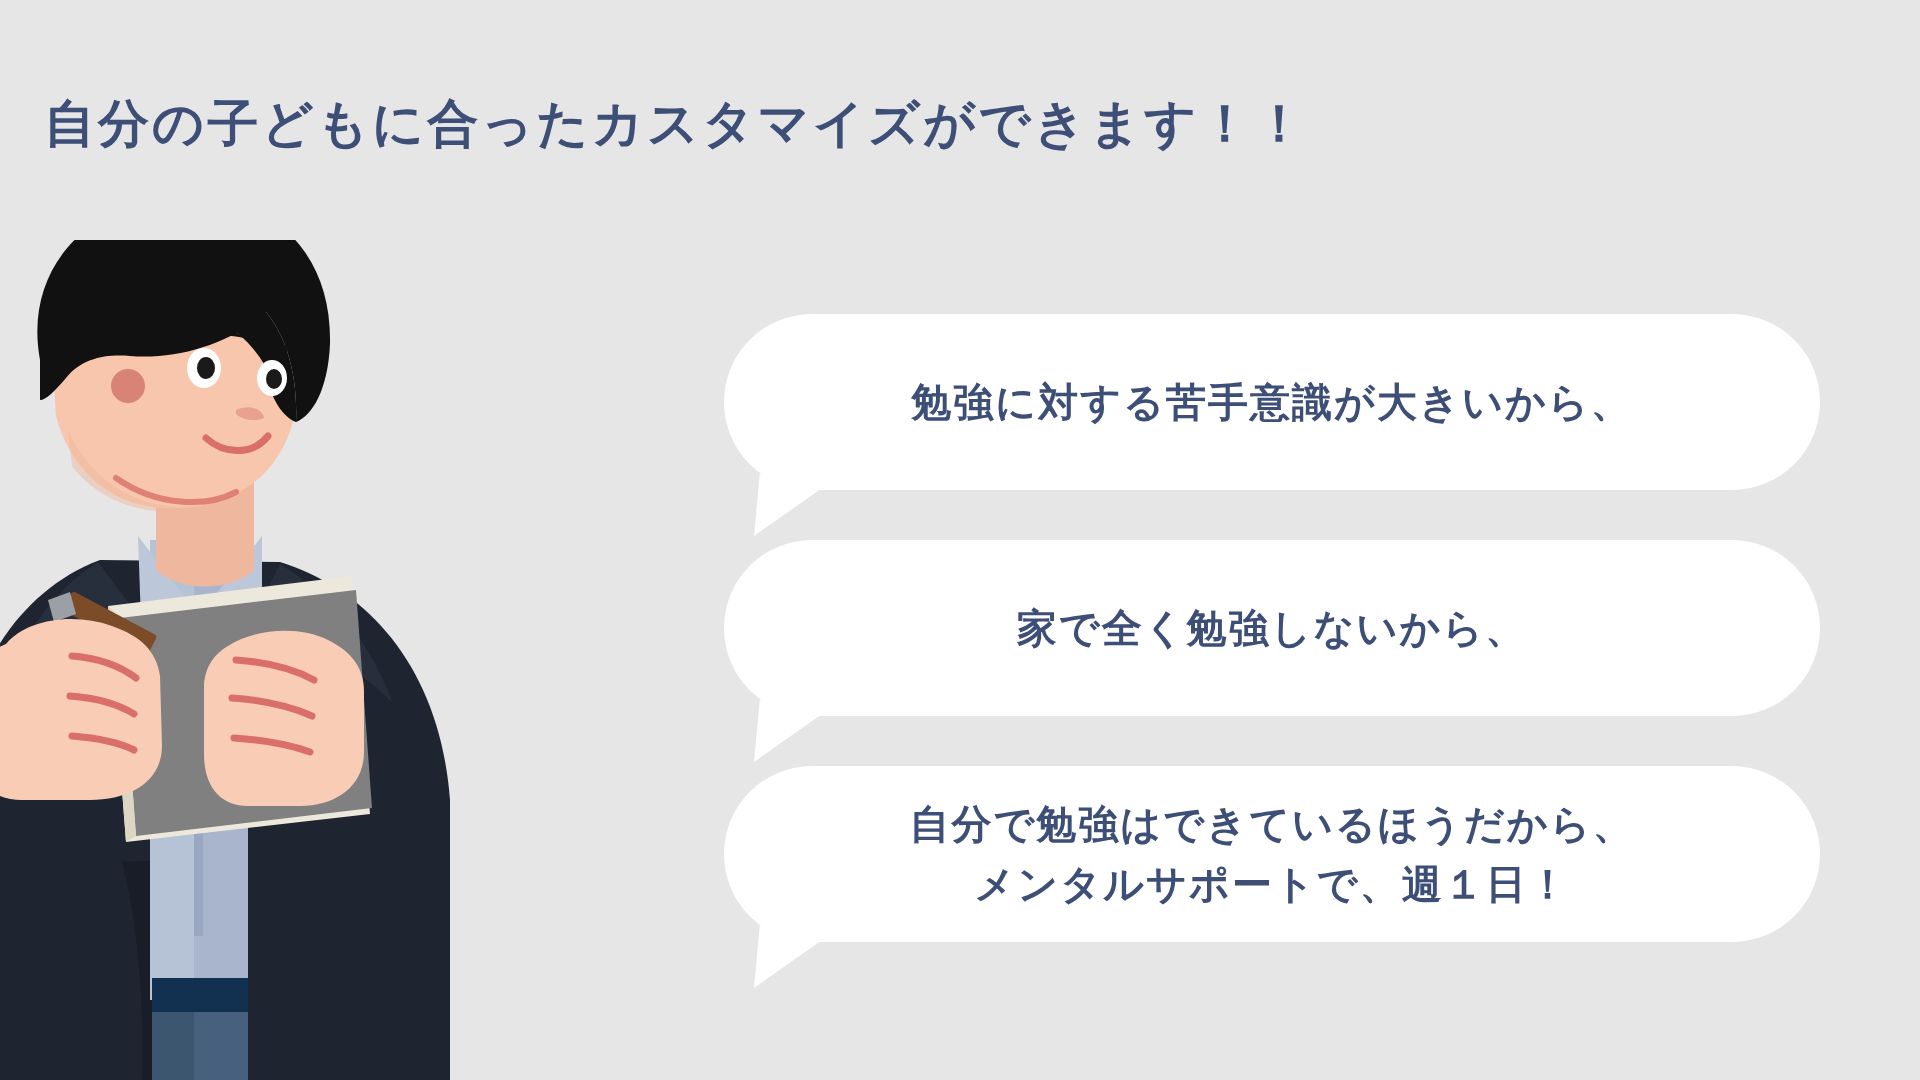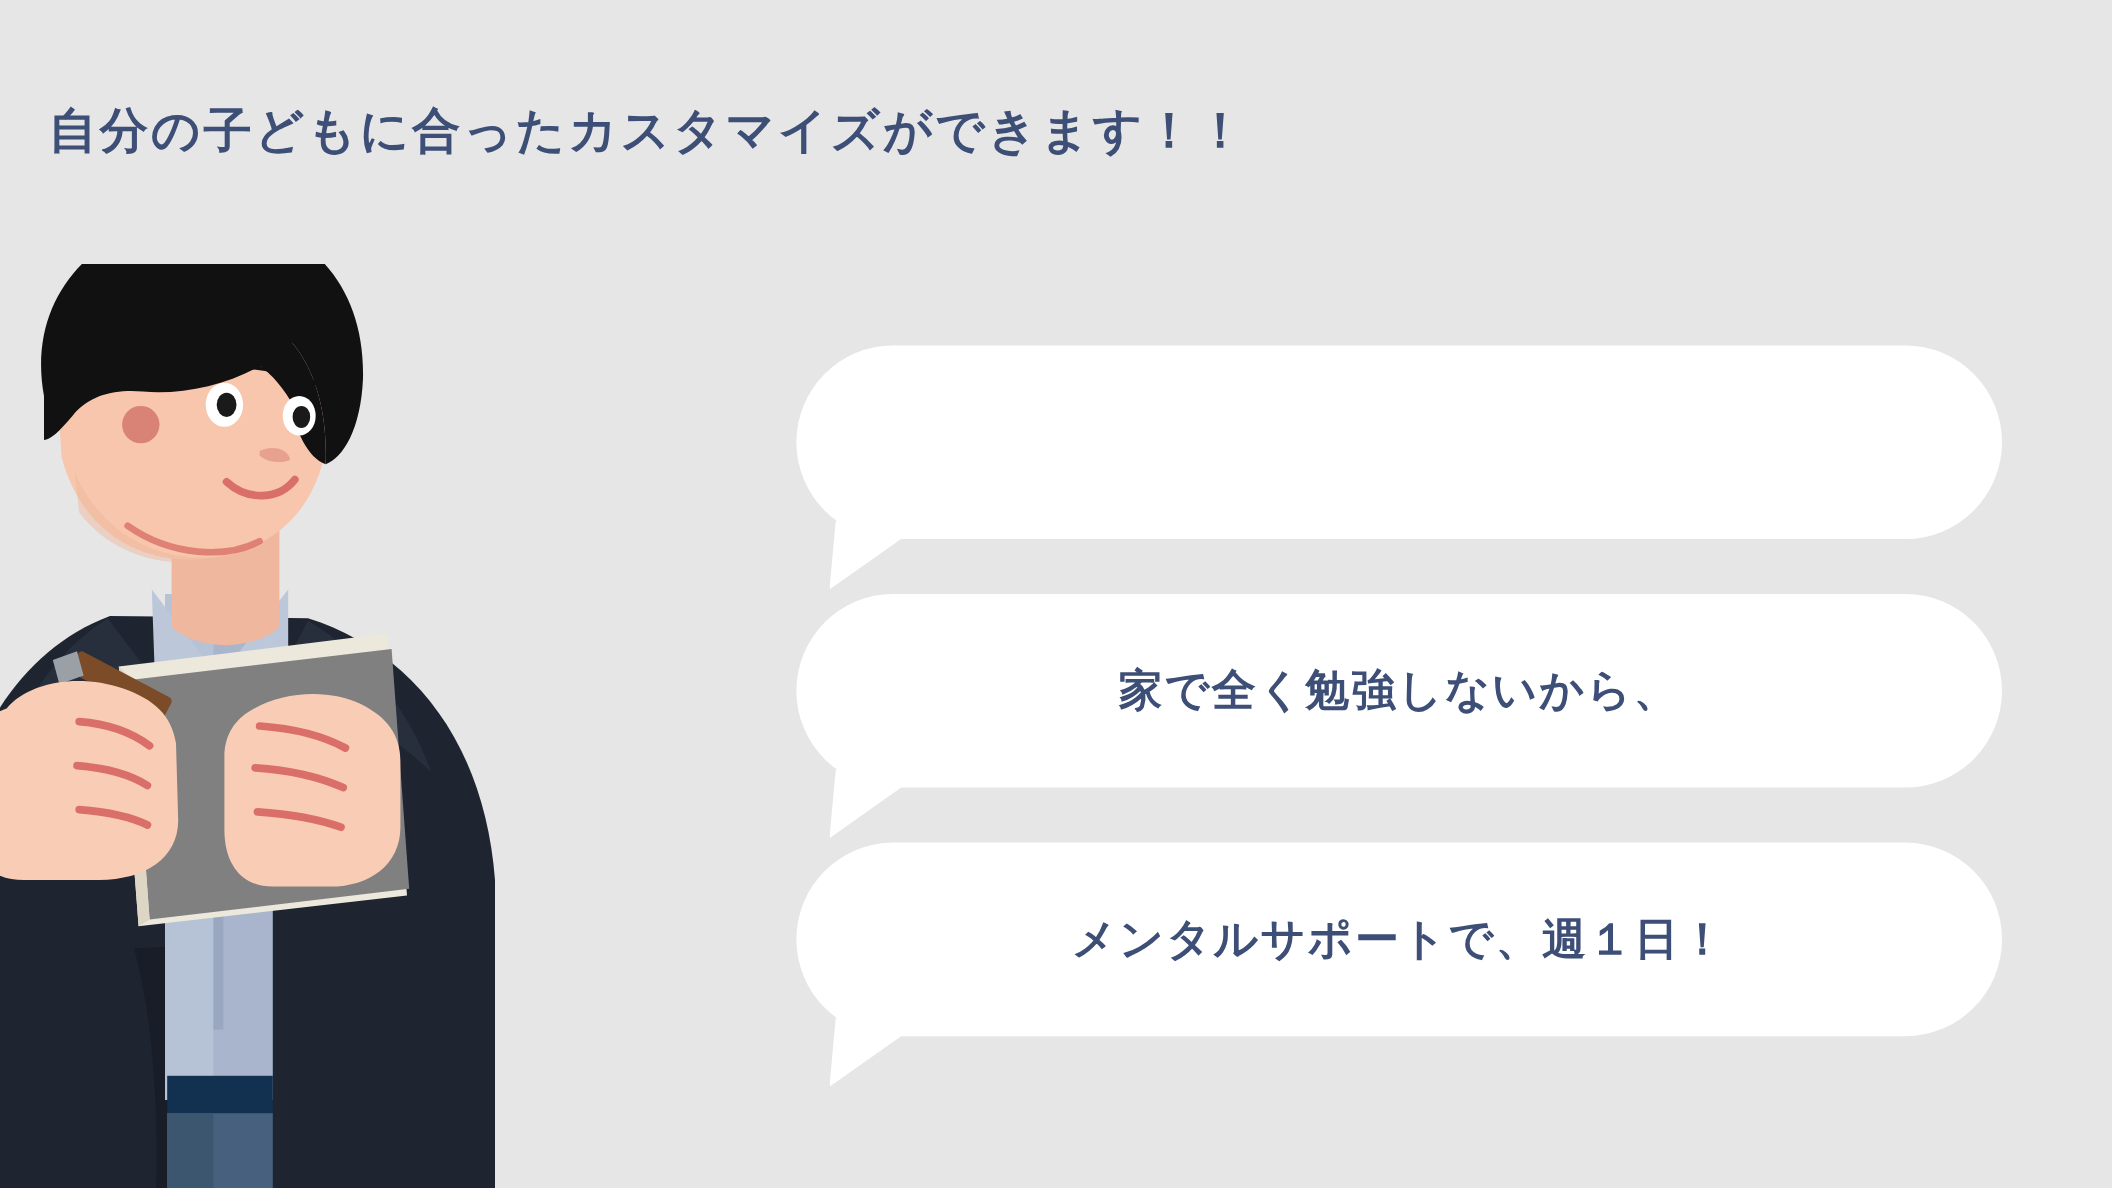--- a/index.html
+++ b/index.html
@@ -11,21 +11,21 @@
     background:#E6E6E6;
     font-family:"DejaVu Sans","Liberation Sans",sans-serif;
     position:relative;
   }
 
   
   #slide-title {
     position:absolute;
     left:44px;
     top:96px;
-    font-size:44px;
+    font-size:51px;
     font-weight:700;
     color:#3D4E77;
     letter-spacing:0.06em;
     white-space:nowrap;
     line-height:1.1;
   }
 
   
   #illustration {
     position:absolute;
@@ -181,29 +181,31 @@
       <path d="M256 420 C 284 422, 312 428, 334 440" fill="none" stroke="#D96F68" stroke-width="7" stroke-linecap="round"></path>
       <path d="M252 458 C 282 460, 310 466, 332 476" fill="none" stroke="#D96F68" stroke-width="7" stroke-linecap="round"></path>
       <path d="M254 498 C 284 500, 308 504, 330 512" fill="none" stroke="#D96F68" stroke-width="7" stroke-linecap="round"></path>
     </g>
 
   </svg>
 </div>
 
 <div class="bubble-wrap" id="bubble-wrap-1">
   <div class="bubble">
+    <div class="bubble-line">勉強に対する苦手意識が大きいから、</div>
     <span class="bubble-tail"></span>
   </div>
 </div>
 
 <div class="bubble-wrap" id="bubble-wrap-2">
   <div class="bubble">
     <div class="bubble-line">家で全く勉強しないから、</div>
     <span class="bubble-tail"></span>
   </div>
 </div>
 
 <div class="bubble-wrap" id="bubble-wrap-3">
   <div class="bubble">
+    <div class="bubble-line">自分で勉強はできているほうだから、</div>
     <div class="bubble-line">メンタルサポートで、週１日！</div>
     <span class="bubble-tail"></span>
   </div>
 </div>
 
 </body></html>

